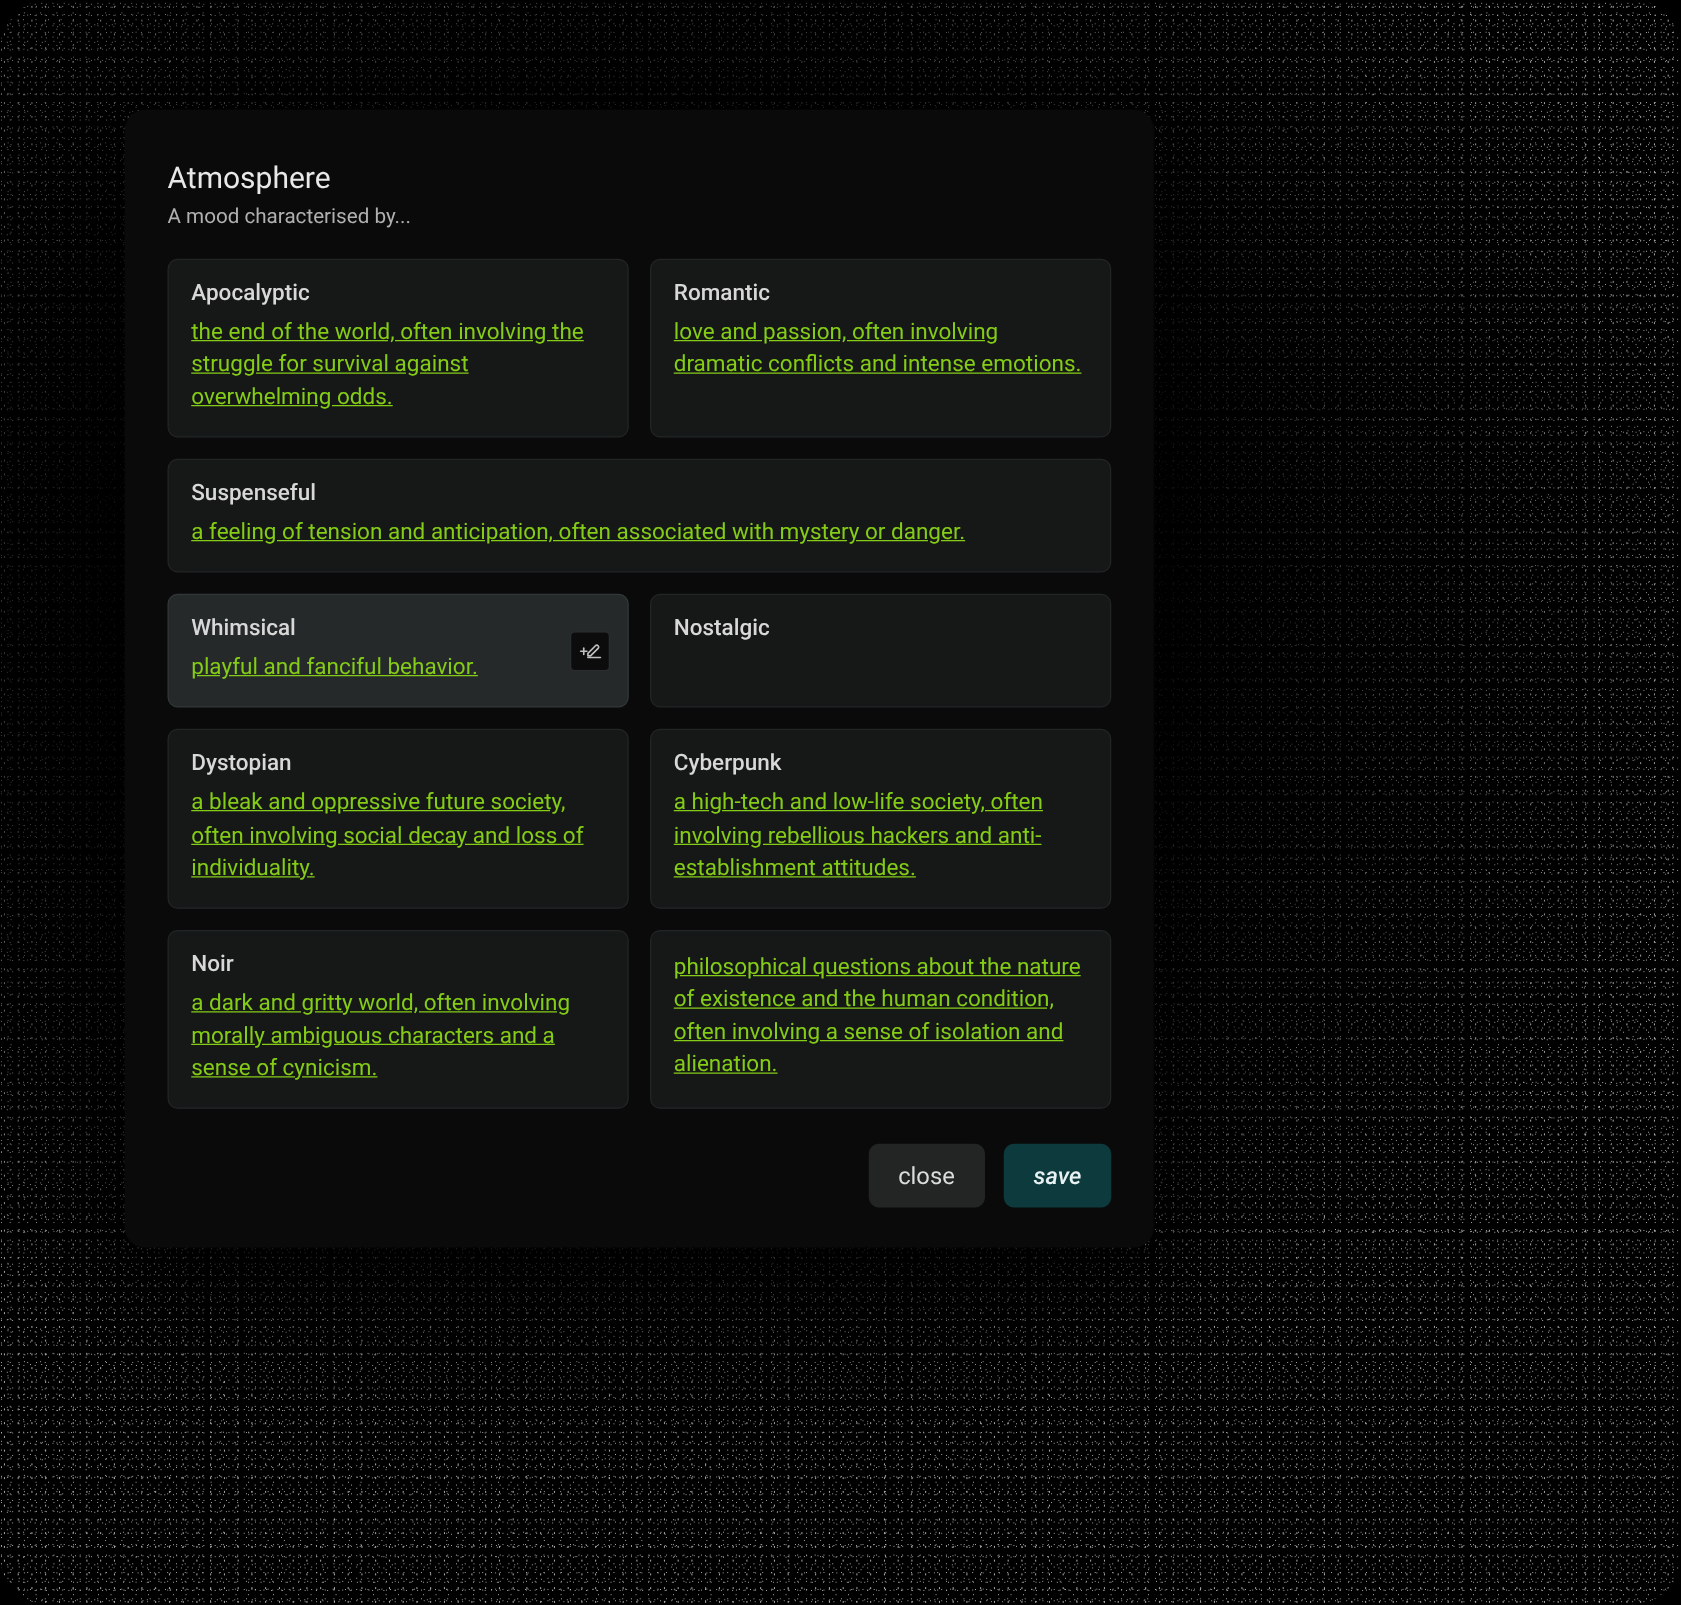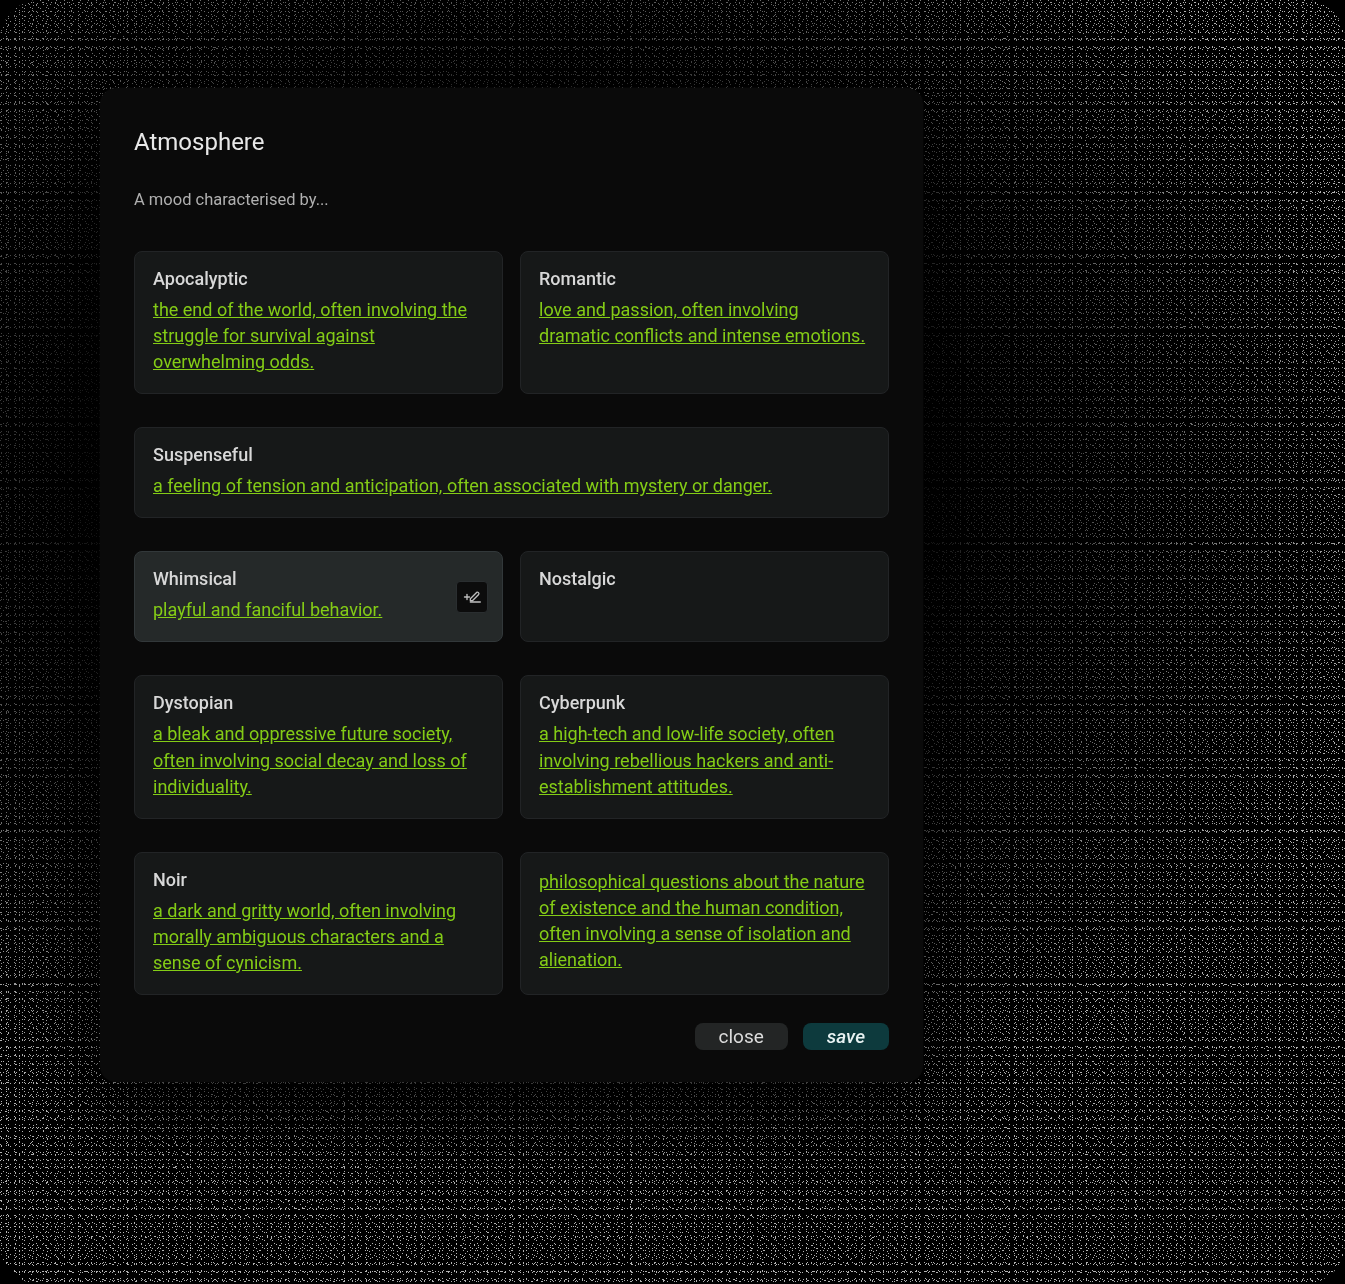--- a/index.html
+++ b/index.html
@@ -55,32 +55,32 @@
       background: #0a0a0a;
       border-radius: 16px;
       padding: 40px 34px 32px 34px;
       box-shadow: 0 30px 80px rgba(0,0,0,0.8), 0 0 0 1px rgba(255,255,255,0.02);
       z-index: 2;
     }
     .modal-title {
       color: #e8e8e8;
       font-size: 24px;
       font-weight: 400;
-      margin-bottom: 34px;
+      margin-bottom: 8px;
     }
     .modal-subtitle {
       color: #b0b0b0;
       font-size: 16.5px;
       font-weight: 400;
-      margin-bottom: 42px;
+      margin-bottom: 24px;
     }
     .rows {
       display: flex;
       flex-direction: column;
-      gap: 33px;
+      gap: 17px;
     }
     .row {
       display: flex;
       gap: 17px;
     }
     .row.two > .card {
       flex: 1 1 0;
     }
     .row.three > .card {
       flex: 1 1 0;
@@ -129,21 +129,21 @@
     }
     .actions {
       display: flex;
       justify-content: flex-end;
       gap: 15px;
       margin-top: 28px;
     }
     .btn {
       font-size: 19px;
       border-radius: 8px;
-      padding: 2px 24px;
+      padding: 14px 24px;
       cursor: pointer;
       border: none;
       font-family: inherit;
     }
     .btn-close {
       background: #232525;
       color: #dcdcdc;
     }
     .btn-save {
       background: #0d3a3d;

